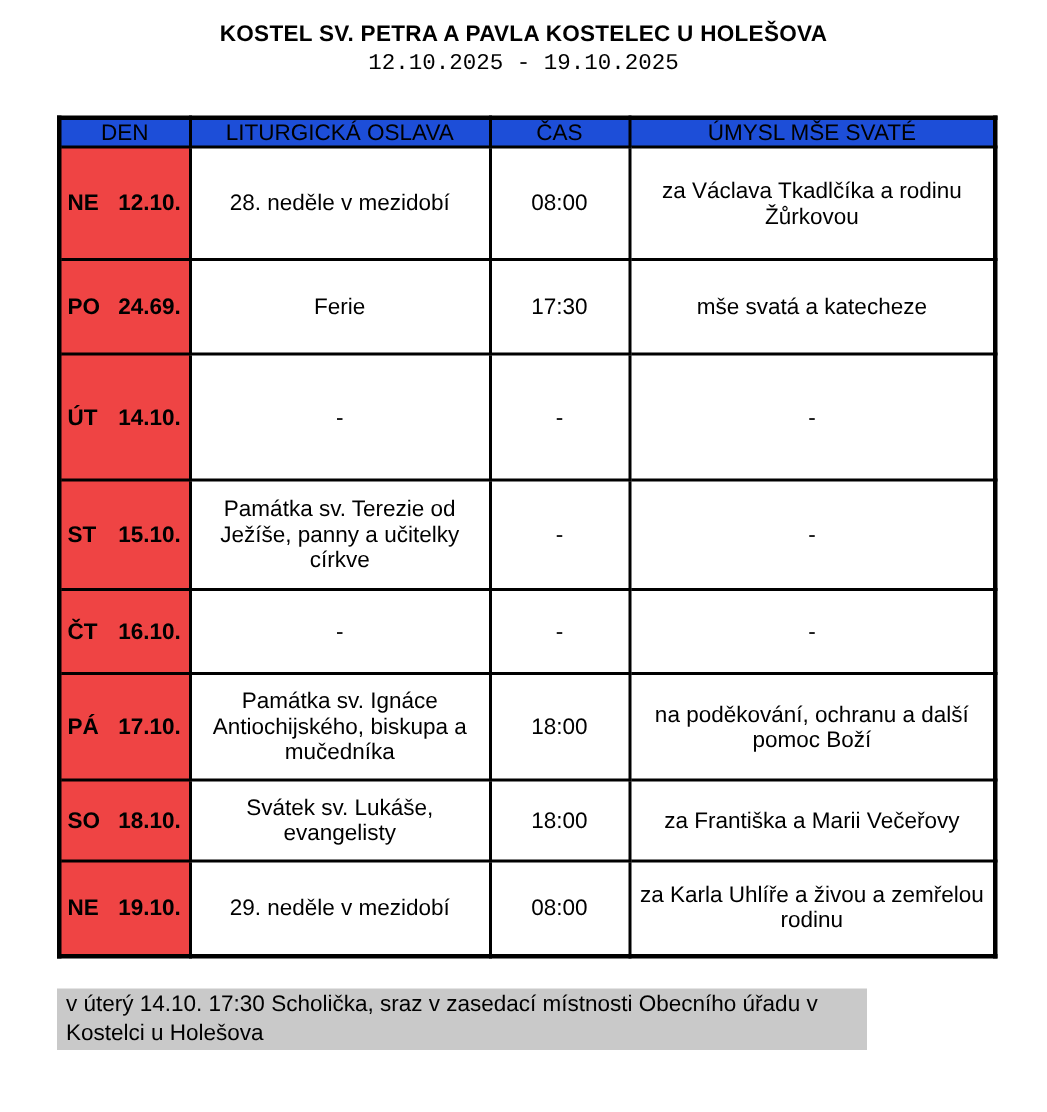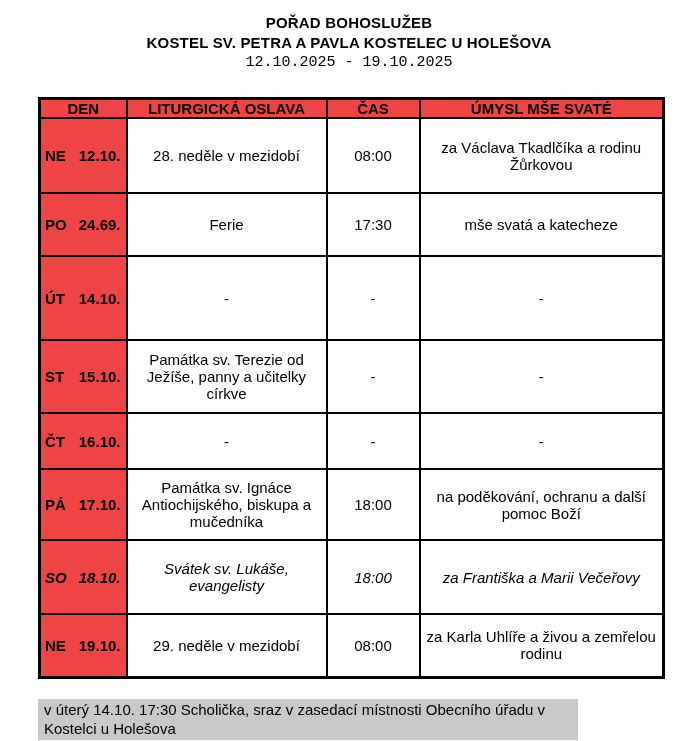--- a/index.html
+++ b/index.html
@@ -40,22 +40,22 @@
     border: 3px solid #000000;
     table-layout: fixed;
   }
   table.schedule th,
   table.schedule td {
     border: 2px solid #000000;
     font-size: 15px;
     vertical-align: middle;
   }
   table.schedule th {
-    background: #ef4444;
-    font-weight: bold;
+    background: #1d4ed8;
+    font-weight: normal;
     height: 19px;
     line-height: 17px;
     text-align: center;
     padding: 0;
   }
   td.day-cell {
     background: #ef4444;
     font-weight: bold;
     padding: 0;
   }
@@ -78,40 +78,39 @@
     text-align: center;
     line-height: 17px;
     padding: 0 5px;
   }
   tbody tr:nth-child(1) { height: 75px; }
   tbody tr:nth-child(2) { height: 63px; }
   tbody tr:nth-child(3) { height: 84px; }
   tbody tr:nth-child(4) { height: 73px; }
   tbody tr:nth-child(5) { height: 56px; }
   tbody tr:nth-child(6) { height: 71px; }
-  tbody tr:nth-child(7) { height: 74px; font-style: italic; }
+  tbody tr:nth-child(7) { height: 54px; }
   tbody tr:nth-child(8) { height: 63px; }
   .note {
     margin: 20px 0 0 38px;
     width: 540px;
     min-height: 39px;
     background: #c9c9c9;
     font-size: 15px;
     line-height: 19px;
     padding: 1px 8px 2px 6px;
     text-align: left;
   }
 </style>
 </head>
 <body>
 
 <div class="page">
 
   <div class="title-block">
-    <div class="title-line">POŘAD BOHOSLUŽEB</div>
     <div class="title-line">KOSTEL SV. PETRA A PAVLA KOSTELEC U HOLEŠOVA</div>
     <div class="date-range">12.10.2025 - 19.10.2025</div>
   </div>
 
   <table class="schedule">
     <colgroup>
       <col style="width:87px">
       <col style="width:200px">
       <col style="width:93px">
       <col style="width:244px">

